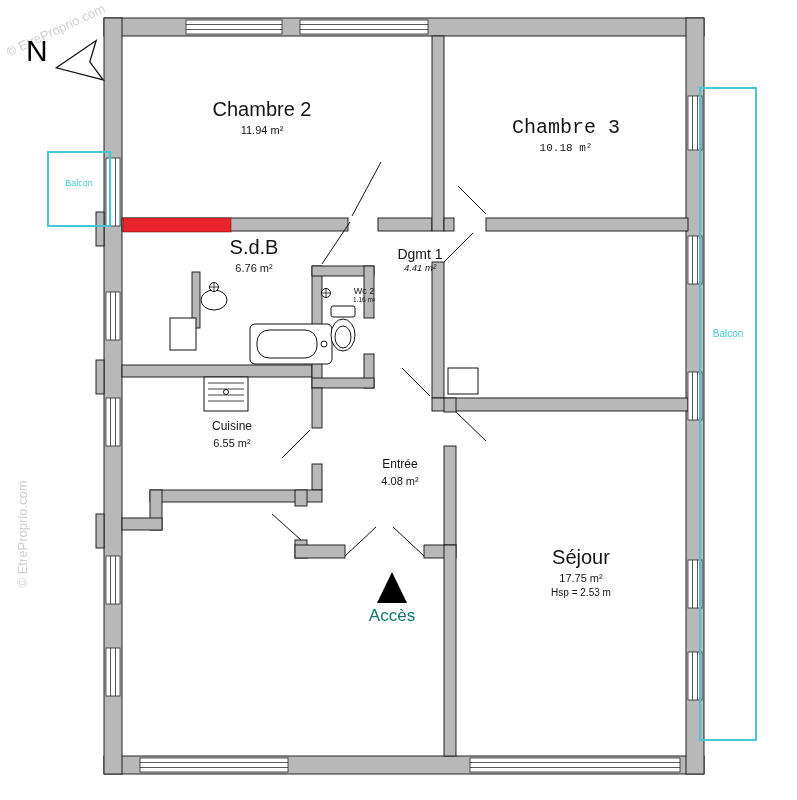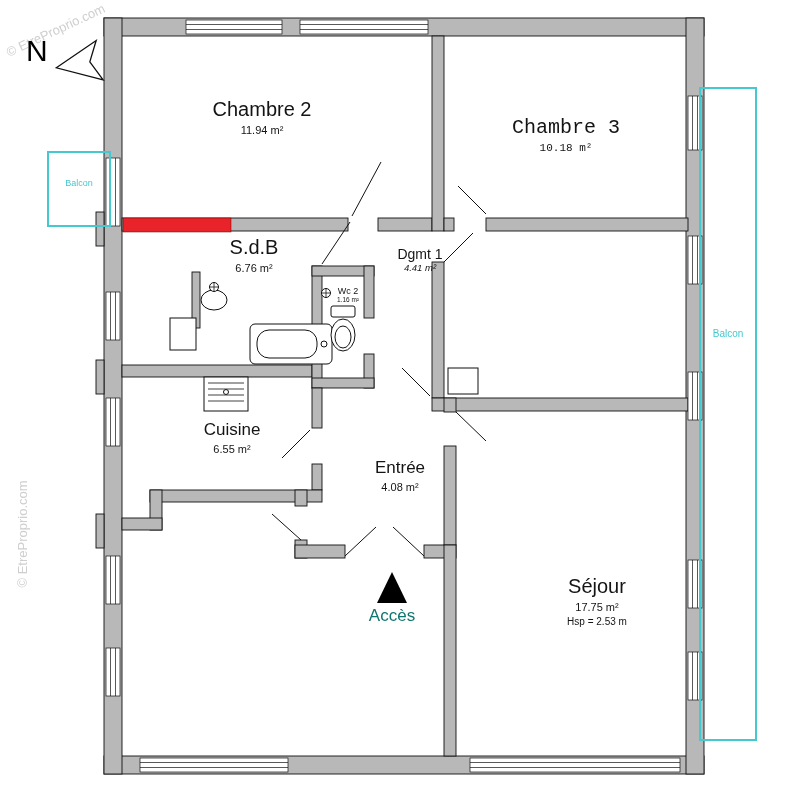--- a/index.html
+++ b/index.html
@@ -19,21 +19,21 @@
   .window line{stroke:#111;stroke-width:0.7;}
   .hl{fill:var(--highlight-wall);stroke:#6e0000;stroke-width:0.5;}
   .door line{stroke:#111;stroke-width:1;}
   .balc rect{fill:none;stroke:var(--balcony);stroke-width:2;}
   .fix rect,.fix ellipse,.fix circle{fill:#fff;stroke:#111;stroke-width:1;}
   .fix line{stroke:#111;stroke-width:0.8;}
 
   .lbl{position:absolute;transform:translateX(-50%);text-align:center;color:#141414;line-height:1.15;white-space:nowrap;}
   .lbl .nm{display:block;font-size:20px;}
   .lbl .ar{display:block;font-size:11px;margin-top:3px;}
-  .lbl.md .nm{font-size:17px;}
+  .lbl.md .nm{font-size:12px;}
   .lbl.sm .nm{font-size:14px;}
   .lbl.sm .ar{font-size:9.5px;margin-top:1px;font-style:italic;}
   .lbl.xs .nm{font-size:9px;}
   .lbl.xs .ar{font-size:6.5px;margin-top:0;}
   .lbl .hsp{display:block;font-size:10px;margin-top:2px;}
 
   .balcon-lbl{position:absolute;transform:translateX(-50%);color:var(--balcony);font-size:9px;}
   .balcon-lbl.r{font-size:10px;}
   .north{position:absolute;left:26px;top:34px;font-size:30px;color:#000;}
   .acces{position:absolute;transform:translateX(-50%);font-size:17px;color:#0f766e;}
@@ -242,33 +242,33 @@
     <span class="ar">10.18 m²</span>
   </div>
   <div class="lbl" style="left:254px;top:236px;">
     <span class="nm">S.d.B</span>
     <span class="ar">6.76 m²</span>
   </div>
   <div class="lbl sm" style="left:408px;top:246px;margin-left:12px;">
     <span class="nm">Dgmt 1</span>
     <span class="ar">4.41 m²</span>
   </div>
-  <div class="lbl xs" style="left:348px;top:286px;">
+  <div class="lbl xs" style="left:364px;top:286px;">
     <span class="nm">Wc 2</span>
     <span class="ar">1.16 m²</span>
   </div>
   <div class="lbl md" style="left:232px;top:420px;">
     <span class="nm">Cuisine</span>
     <span class="ar">6.55 m²</span>
   </div>
   <div class="lbl md" style="left:400px;top:458px;">
     <span class="nm">Entrée</span>
     <span class="ar">4.08 m²</span>
   </div>
-  <div class="lbl" style="left:581px;top:575px;margin-left:16px;">
+  <div class="lbl" style="left:581px;top:546px;">
     <span class="nm">Séjour</span>
     <span class="ar">17.75 m²</span>
     <span class="hsp">Hsp = 2.53 m</span>
   </div>
 
   <div class="acces" style="left:392px;top:606px;">Accès</div>
 
 </div>
 
 </body></html>

